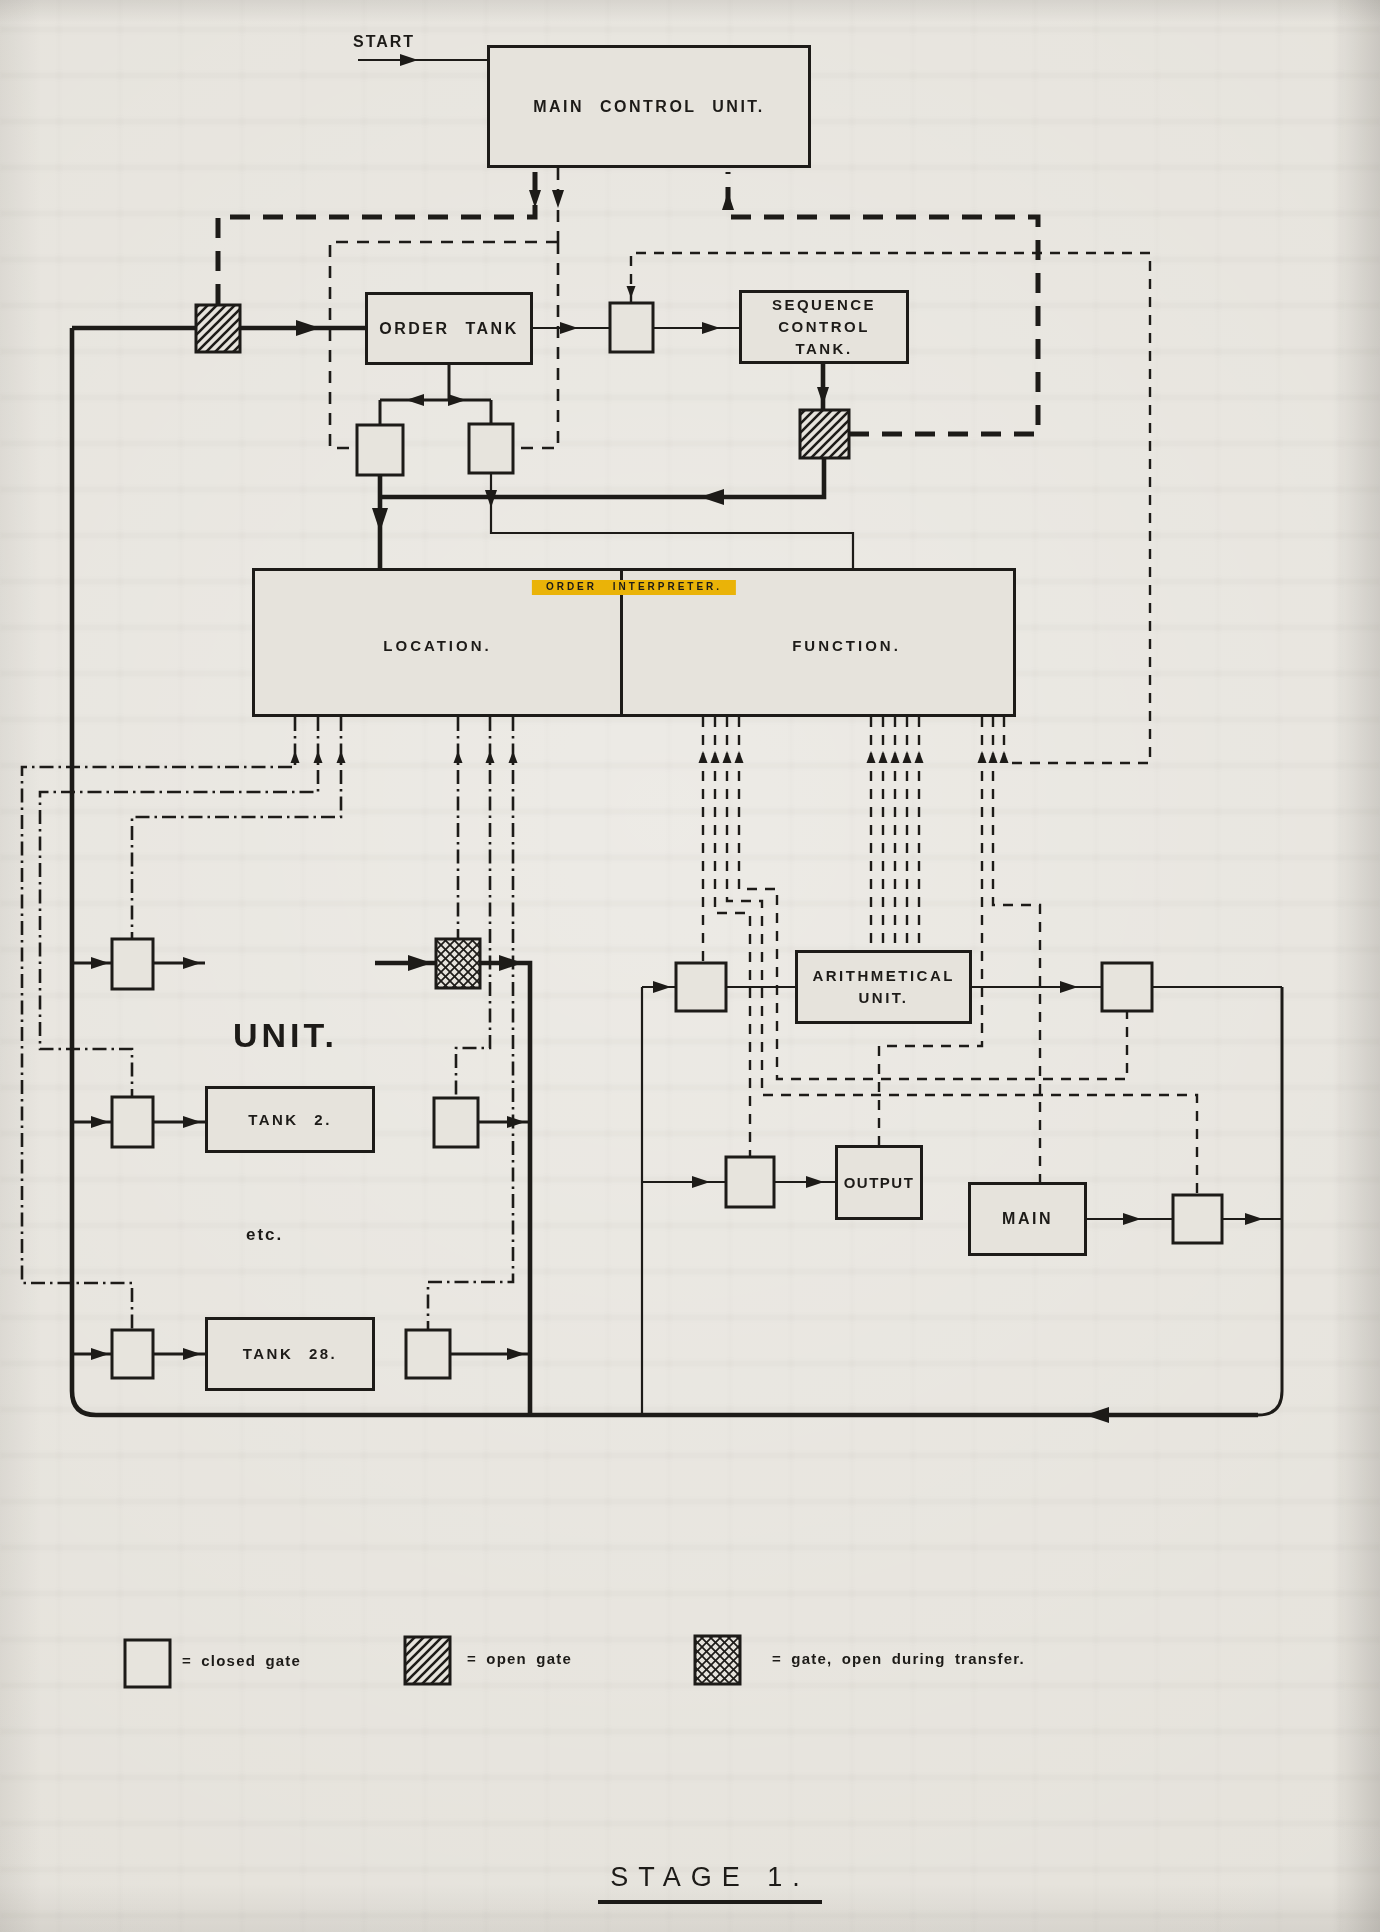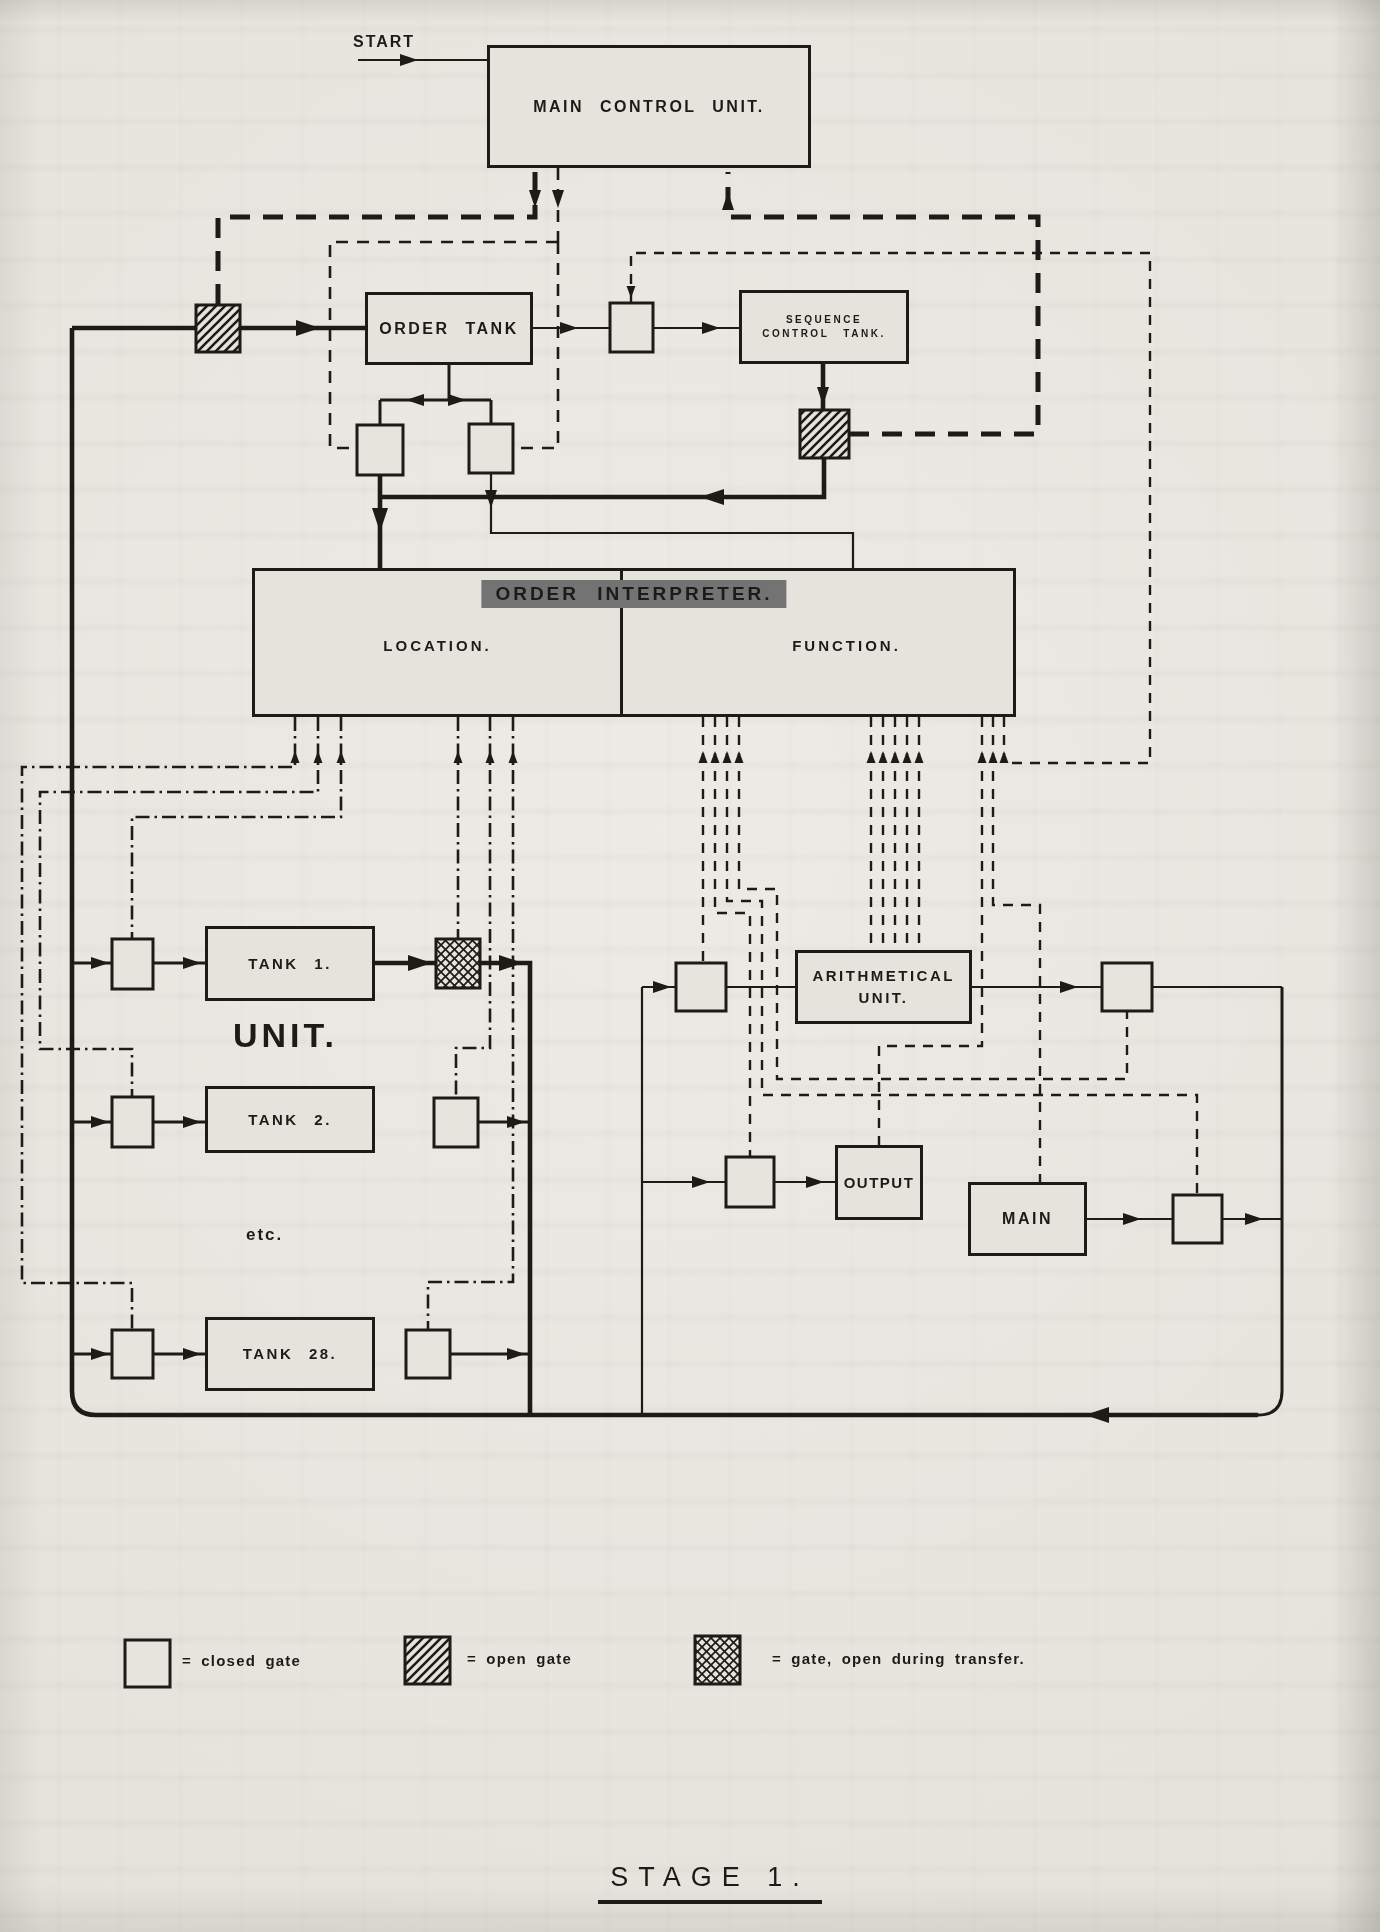--- a/index.html
+++ b/index.html
@@ -17,21 +17,21 @@
       repeating-linear-gradient(180deg, rgba(90,82,74,0) 0 26px, rgba(90,82,74,.055) 26px 33px, rgba(90,82,74,0) 33px 46px),
       repeating-linear-gradient(90deg, rgba(90,82,74,0) 0 57px, rgba(90,82,74,.03) 57px 61px);
   }
   svg.wiring{position:absolute;left:0;top:0}
   .box{position:absolute;border:3px solid var(--ink,#1d1b18);background:#e6e3dc;
     display:flex;align-items:center;justify-content:center;text-align:center;
     font-weight:bold;font-size:16px;letter-spacing:2.5px;word-spacing:9px;line-height:1.45}
   .lbl{position:absolute;font-weight:bold;white-space:nowrap}
   .interp-divider{position:absolute;top:0;bottom:0;width:3px;background:var(--ink,#1d1b18)}
   .interp-title{position:absolute;top:9px;left:50%;transform:translateX(-50%);
-    background:#737373;padding:0 14px;font-size:19px;letter-spacing:3px;word-spacing:10px;white-space:nowrap}
+    background:#eab308;padding:0 14px;font-size:10px;letter-spacing:3px;word-spacing:10px;white-space:nowrap}
   .interp-sub{position:absolute;top:64px;font-size:15px;letter-spacing:3px}
   .stage-wrap{position:absolute;left:540px;top:1862px;width:340px;text-align:center}
   .stage-wrap span{display:inline-block;font-weight:normal;font-size:27px;letter-spacing:10px;
     border-bottom:4px solid var(--ink,#1d1b18);padding:0 12px 7px 12px}
   .legend-text{font-size:15px;letter-spacing:1.2px;word-spacing:4px}
 </style>
 </head>
 <body>
 
 <div class="page">
@@ -181,34 +181,31 @@
   </svg>
 
   <div class="box" style="left:487px;top:45px;width:324px;height:123px">
     <span>MAIN CONTROL UNIT.</span>
   </div>
 
   <div class="box" style="left:365px;top:292px;width:168px;height:73px">
     <span>ORDER TANK</span>
   </div>
 
-  <div class="box" style="left:739px;top:290px;width:170px;height:74px;font-size:10px;padding:4px 10px">
+  <div class="box" style="left:739px;top:290px;width:170px;height:74px;font-size:15px;padding:4px 10px">
     <span>SEQUENCE CONTROL TANK.</span>
   </div>
 
   <div class="box" style="left:252px;top:568px;width:764px;height:149px">
     <div class="interp-divider" style="left:365px"></div>
     <span class="interp-title">ORDER INTERPRETER.</span>
     <span class="interp-sub" style="left:0;width:365px">LOCATION.</span>
     <span class="interp-sub" style="left:368px;width:447px">FUNCTION.</span>
   </div>
 
-  <div class="box" style="left:205px;top:926px;width:170px;height:75px;font-size:15px">
-    <span>TANK 1.</span>
-  </div>
   <div class="box" style="left:205px;top:1086px;width:170px;height:67px;font-size:15px">
     <span>TANK 2.</span>
   </div>
   <div class="box" style="left:205px;top:1317px;width:170px;height:74px;font-size:15px">
     <span>TANK 28.</span>
   </div>
 
   <div class="box" style="left:795px;top:950px;width:177px;height:74px;font-size:15px;padding:0 16px">
     <span>ARITHMETICAL UNIT.</span>
   </div>

